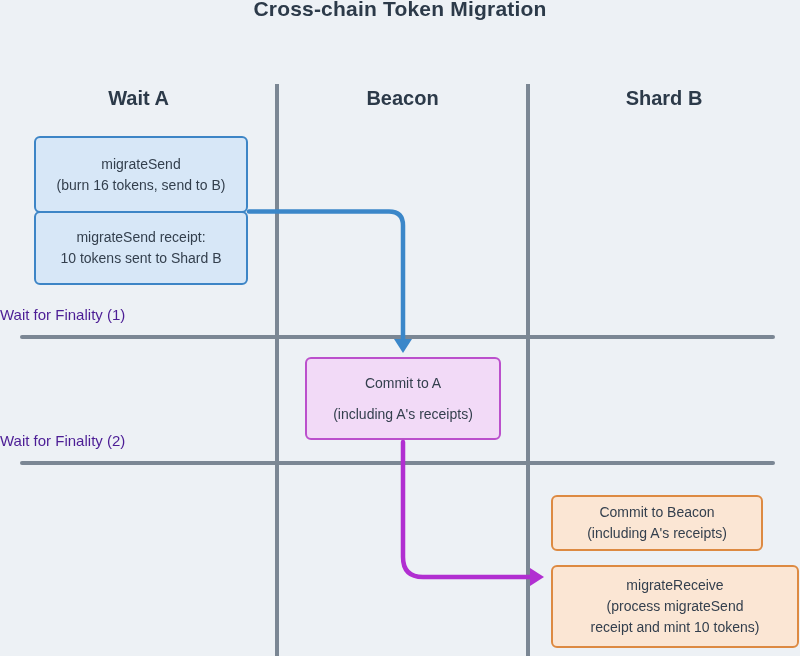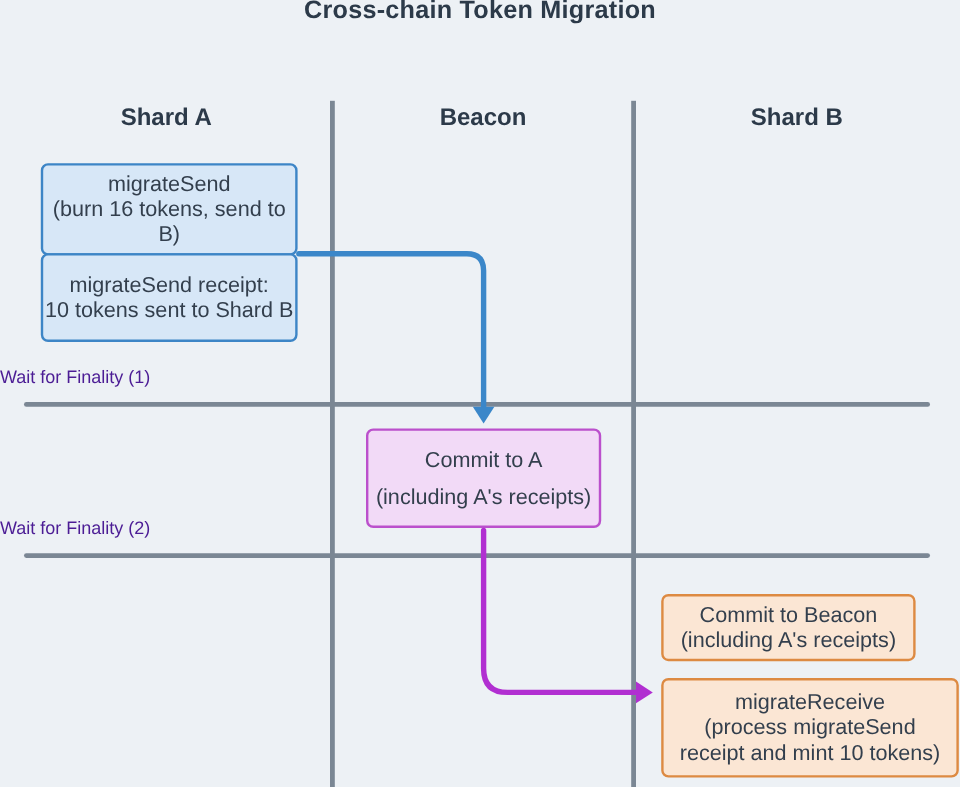--- a/index.html
+++ b/index.html
@@ -40,36 +40,36 @@
     position:absolute;left:20px;width:755px;height:4px;
     background:var(--line-gray);border-radius:2px;
   }
   .wait-label{
     position:absolute;left:0;width:277px;height:20px;
     text-align:left;font-size:15px;color:#4c1d95;
   }
   .box{
     position:absolute;
     display:flex;flex-direction:column;justify-content:center;align-items:center;
-    text-align:center;font-size:18px;line-height:21px;
+    text-align:center;font-size:14px;line-height:21px;
     border-radius:6px;border:2px solid;
   }
   .box.blue{background:var(--blue-box-fill);border-color:var(--blue-box-border);}
   .box.pink{background:var(--pink-box-fill);border-color:var(--pink-box-border);gap:10px;}
   .box.orange{background:var(--orange-box-fill);border-color:var(--orange-box-border);}
   .arrows{position:absolute;left:0;top:0;width:800px;height:656px;pointer-events:none;}
 </style>
 </head>
 <body>
 
 <div class="canvas">
 
   <div class="title">Cross-chain Token Migration</div>
 
-  <div class="col-header" style="left:0;width:277px">Shard A</div>
+  <div class="col-header" style="left:0;width:277px">Wait A</div>
   <div class="col-header" style="left:528px;width:272px">Shard B</div>
   <div class="col-header" style="left:277px;width:251px">Beacon</div>
 
   <div class="vline" style="left:275px"></div>
   <div class="vline" style="left:526px"></div>
 
   <div class="wait-label" style="top:306px">Wait for Finality (1)</div>
   <div class="hline" style="top:335px"></div>
 
   <div class="wait-label" style="top:432px">Wait for Finality (2)</div>

